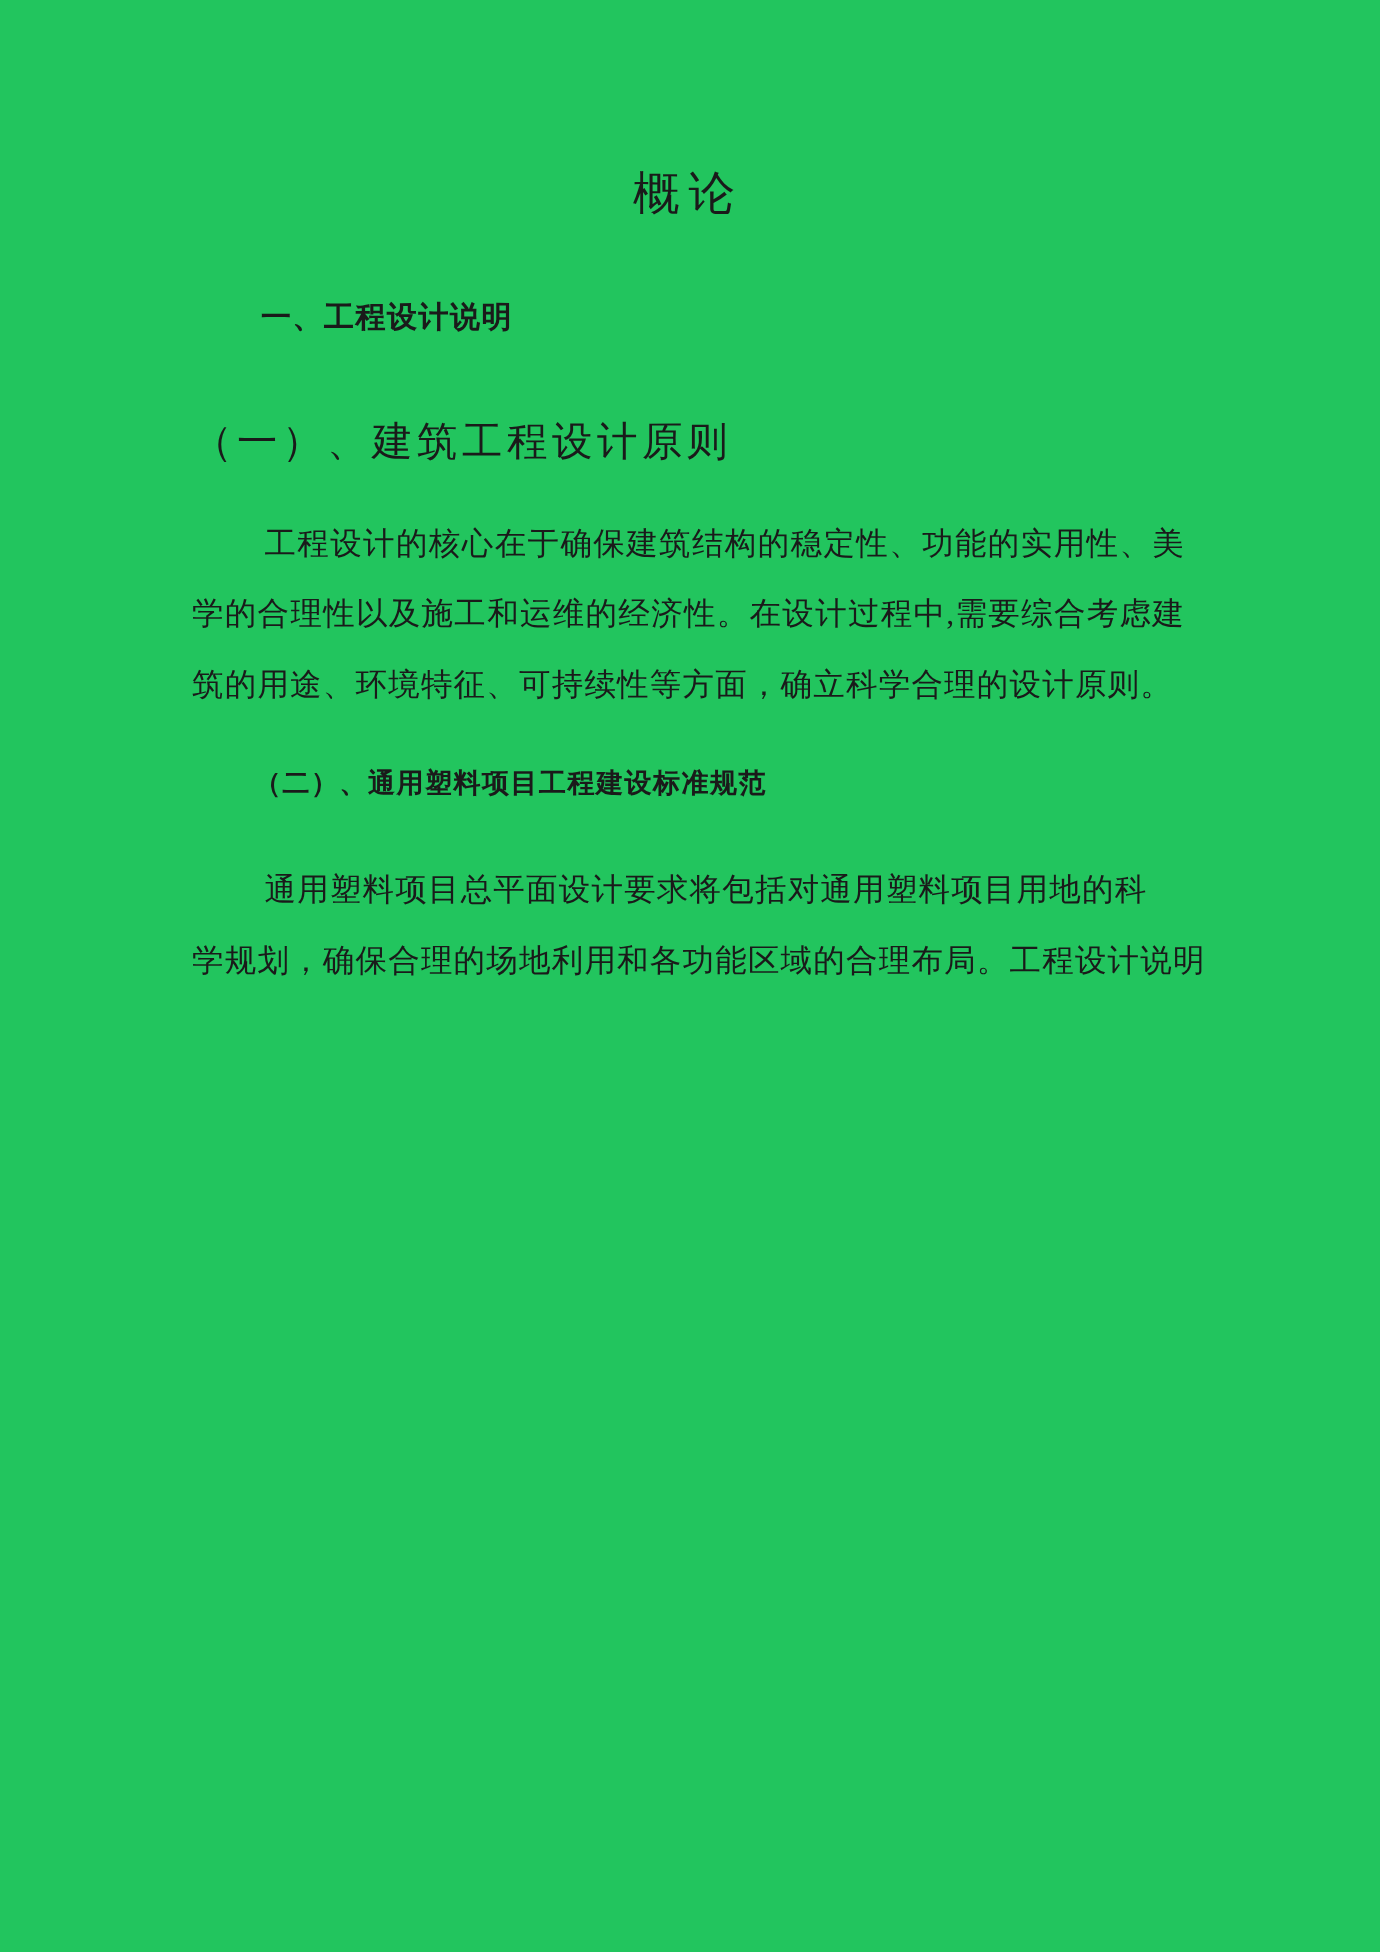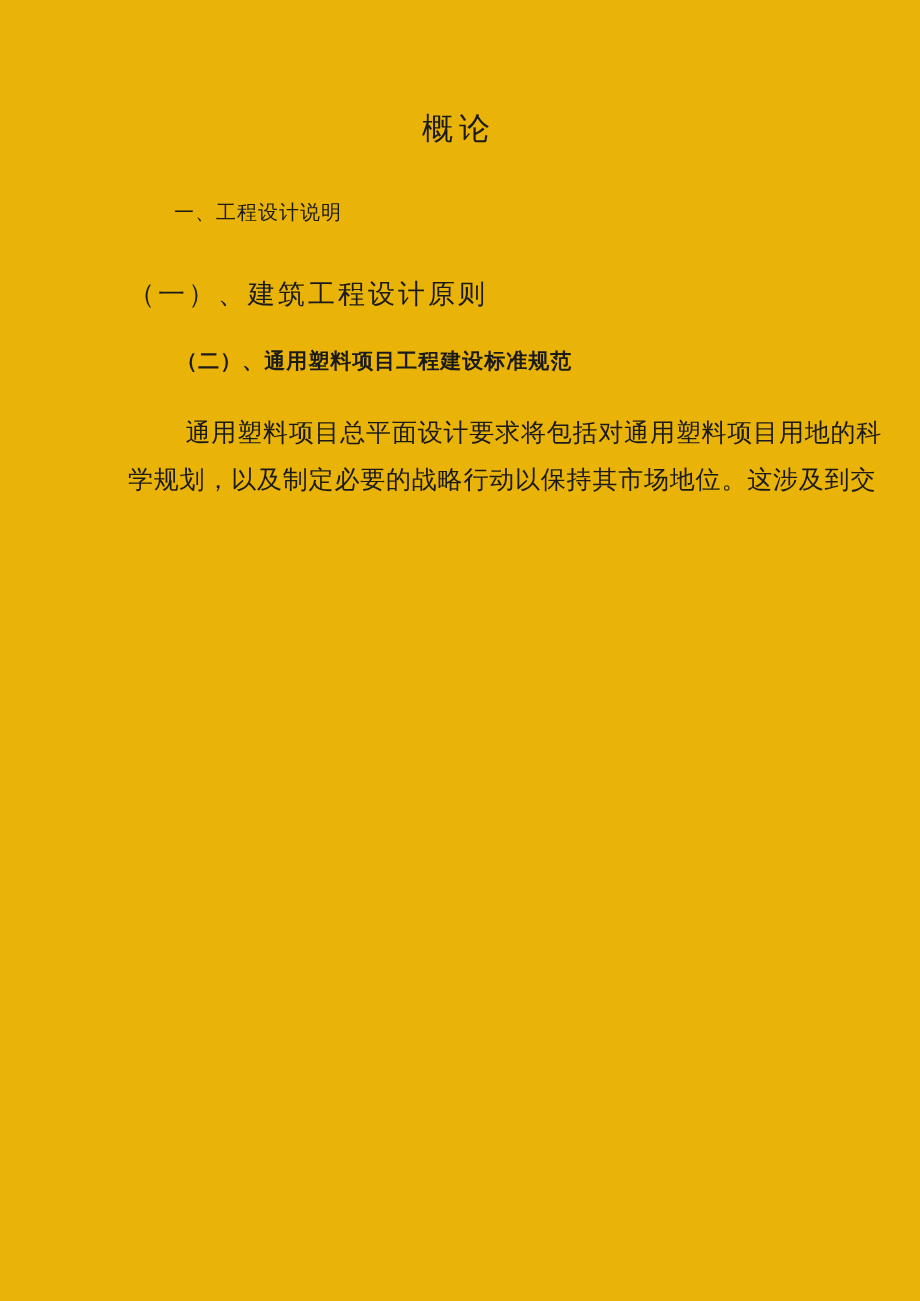--- a/index.html
+++ b/index.html
@@ -4,21 +4,21 @@
 <style>
   html, body {
     margin: 0;
     padding: 0;
     background: #ffffff;
   }
   .page {
     position: relative;
     width: 920px;
     height: 1301px;
-    background: #eab308;
+    background: #22c55e;
     color: #1a1a1a;
     font-family: "Liberation Serif", "DejaVu Serif", serif;
     overflow: hidden;
   }
   .content {
     padding: 104px 130px 0 128px; 
   }
   .doc-title {
     text-align: center;
     font-size: 31px;
@@ -31,72 +31,73 @@
     font-size: 21px;
     line-height: 47px;
     letter-spacing: 0.8px;
     text-align: justify;
     text-indent: 2.3em;
     margin: 0;
   }
   .para-intro   { margin-top: 37px; }
   .section-heading {
     font-size: 20px;
-    font-weight: 400;
+    font-weight: 700;
     line-height: 47px;
     letter-spacing: 1px;
     text-indent: 2.3em;
     margin: 35px 0 0 0;
   }
   .sub-heading-large {
     font-size: 27px;
     font-weight: 400;
     line-height: 50px;
     letter-spacing: 3px;
     text-indent: 0;
     margin: 33px 0 0 0;
   }
   .sub-heading-bold {
-    font-size: 21px;
+    font-size: 18px;
     font-weight: 700;
     line-height: 47px;
     letter-spacing: 1px;
     text-indent: 2.3em;
     margin: 0;
   }
   .para-after-large { margin-top: 20px; }
   .head-2 { margin-top: 19px; }
   .para-2 { margin-top: 23px; }
   .head-3 { margin-top: 26px; }
   .final-para {
-    font-size: 25px;
+    font-size: 21px;
     line-height: 47px;
     letter-spacing: 0.8px;
     margin: 24px 0 0 0;
   }
   .final-line { white-space: nowrap; }
   .final-line.first { text-indent: 2.3em; }
 </style>
 </head>
 <body>
 
 <div class="page">
   <div class="content">
 
     <h1 class="doc-title">概论</h1>
 
 
     <h2 class="section-heading">一、工程设计说明</h2>
 
     <h2 class="sub-heading-large">（一）、建筑工程设计原则</h2>
 
+    <p class="body-para para-after-large">工程设计的核心在于确保建筑结构的稳定性、功能的实用性、美学的合理性以及施工和运维的经济性。在设计过程中,需要综合考虑建筑的用途、环境特征、可持续性等方面，确立科学合理的设计原则。</p>
 
     <h3 class="sub-heading-bold head-2">（二）、通用塑料项目工程建设标准规范</h3>
 
 
 
     <div class="final-para">
       <div class="final-line first">通用塑料项目总平面设计要求将包括对通用塑料项目用地的科</div>
-      <div class="final-line">学规划，以及制定必要的战略行动以保持其市场地位。这涉及到交</div>
+      <div class="final-line">学规划，确保合理的场地利用和各功能区域的合理布局。工程设计说明</div>
     </div>
 
   </div>
 </div>
 
 </body></html>

